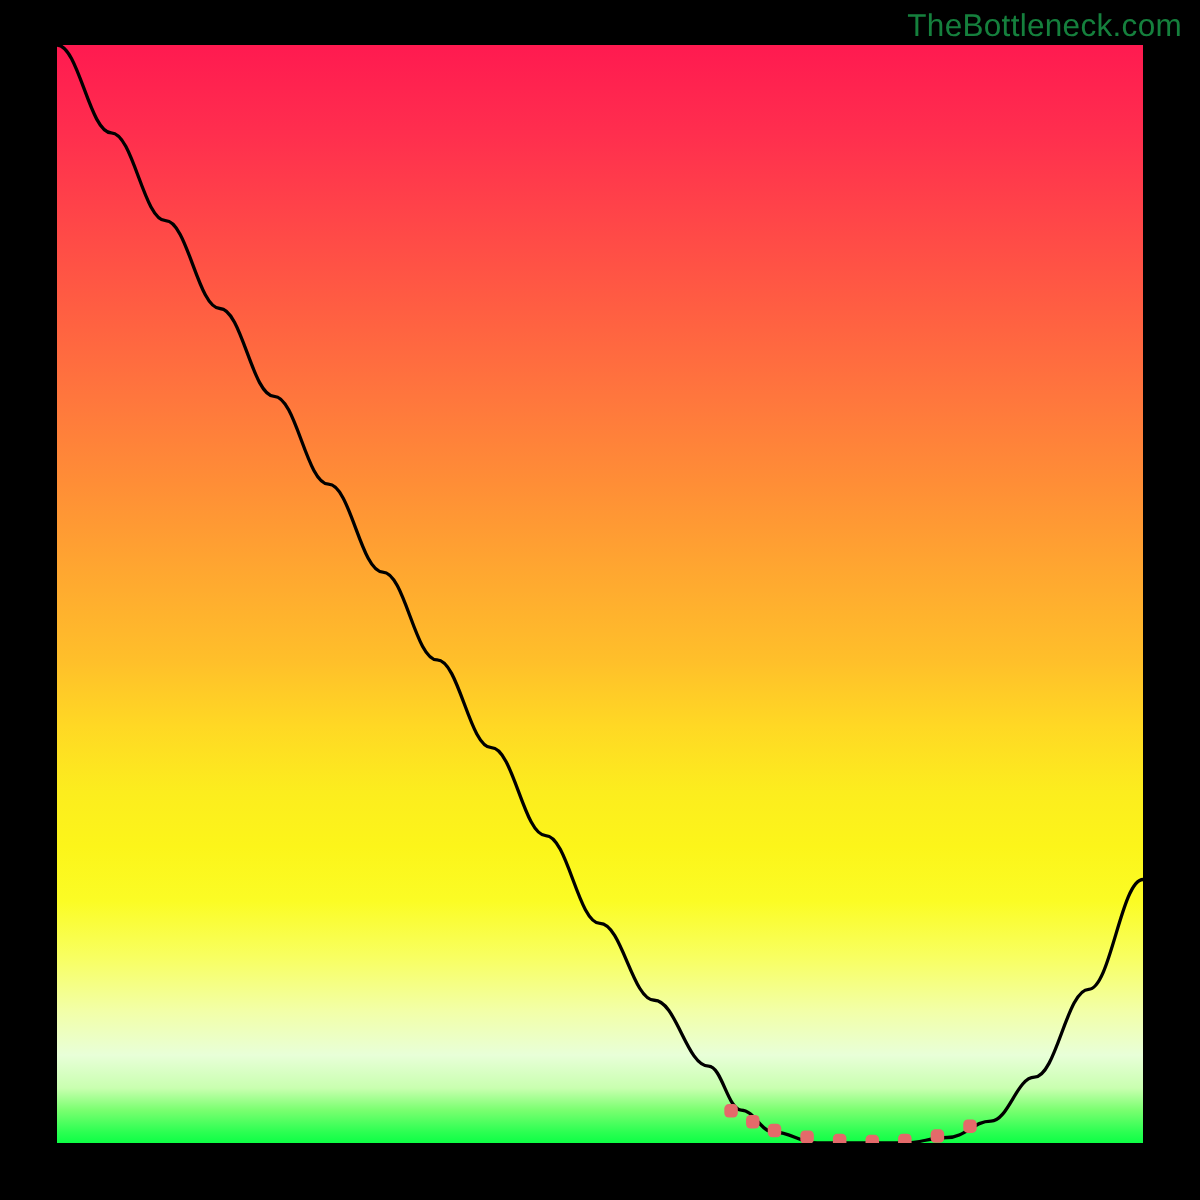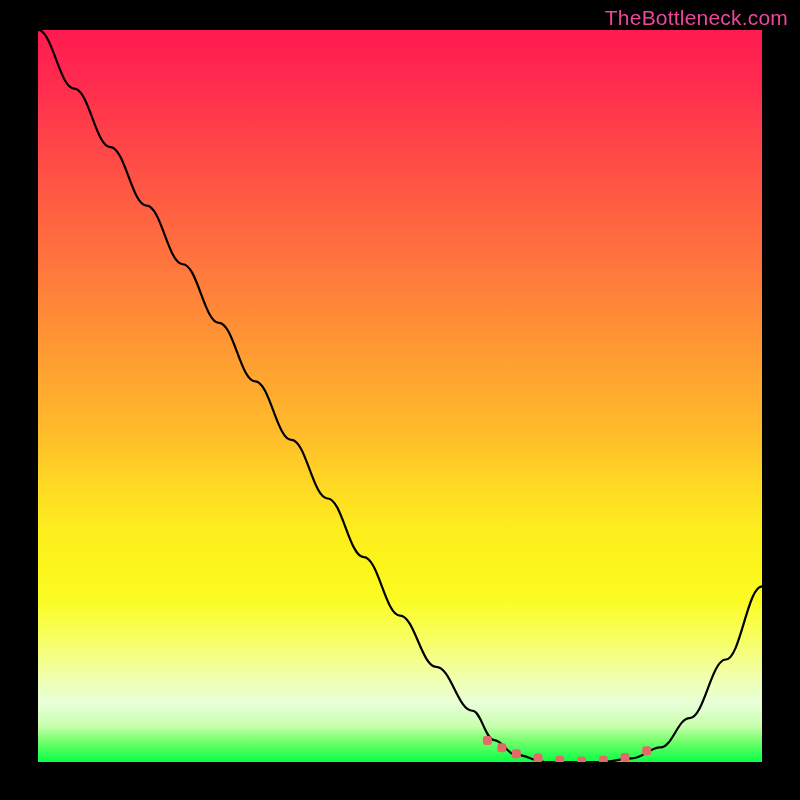--- a/index.html
+++ b/index.html
@@ -7,21 +7,21 @@
     width: 800px;
     height: 800px;
     background: #000;
     position: relative;
     font-family: Arial, sans-serif;
   }
   .watermark {
     position: absolute;
     top: 6px;
     right: 12px;
-    color: #ec4899;
+    color: #15803d;
     font-size: 21px;
     font-weight: 500;
     z-index: 10;
     letter-spacing: 0.2px;
     text-align: right;
   }
   .plot-area {
     position: absolute;
     left: 38px;
     top: 30px;

